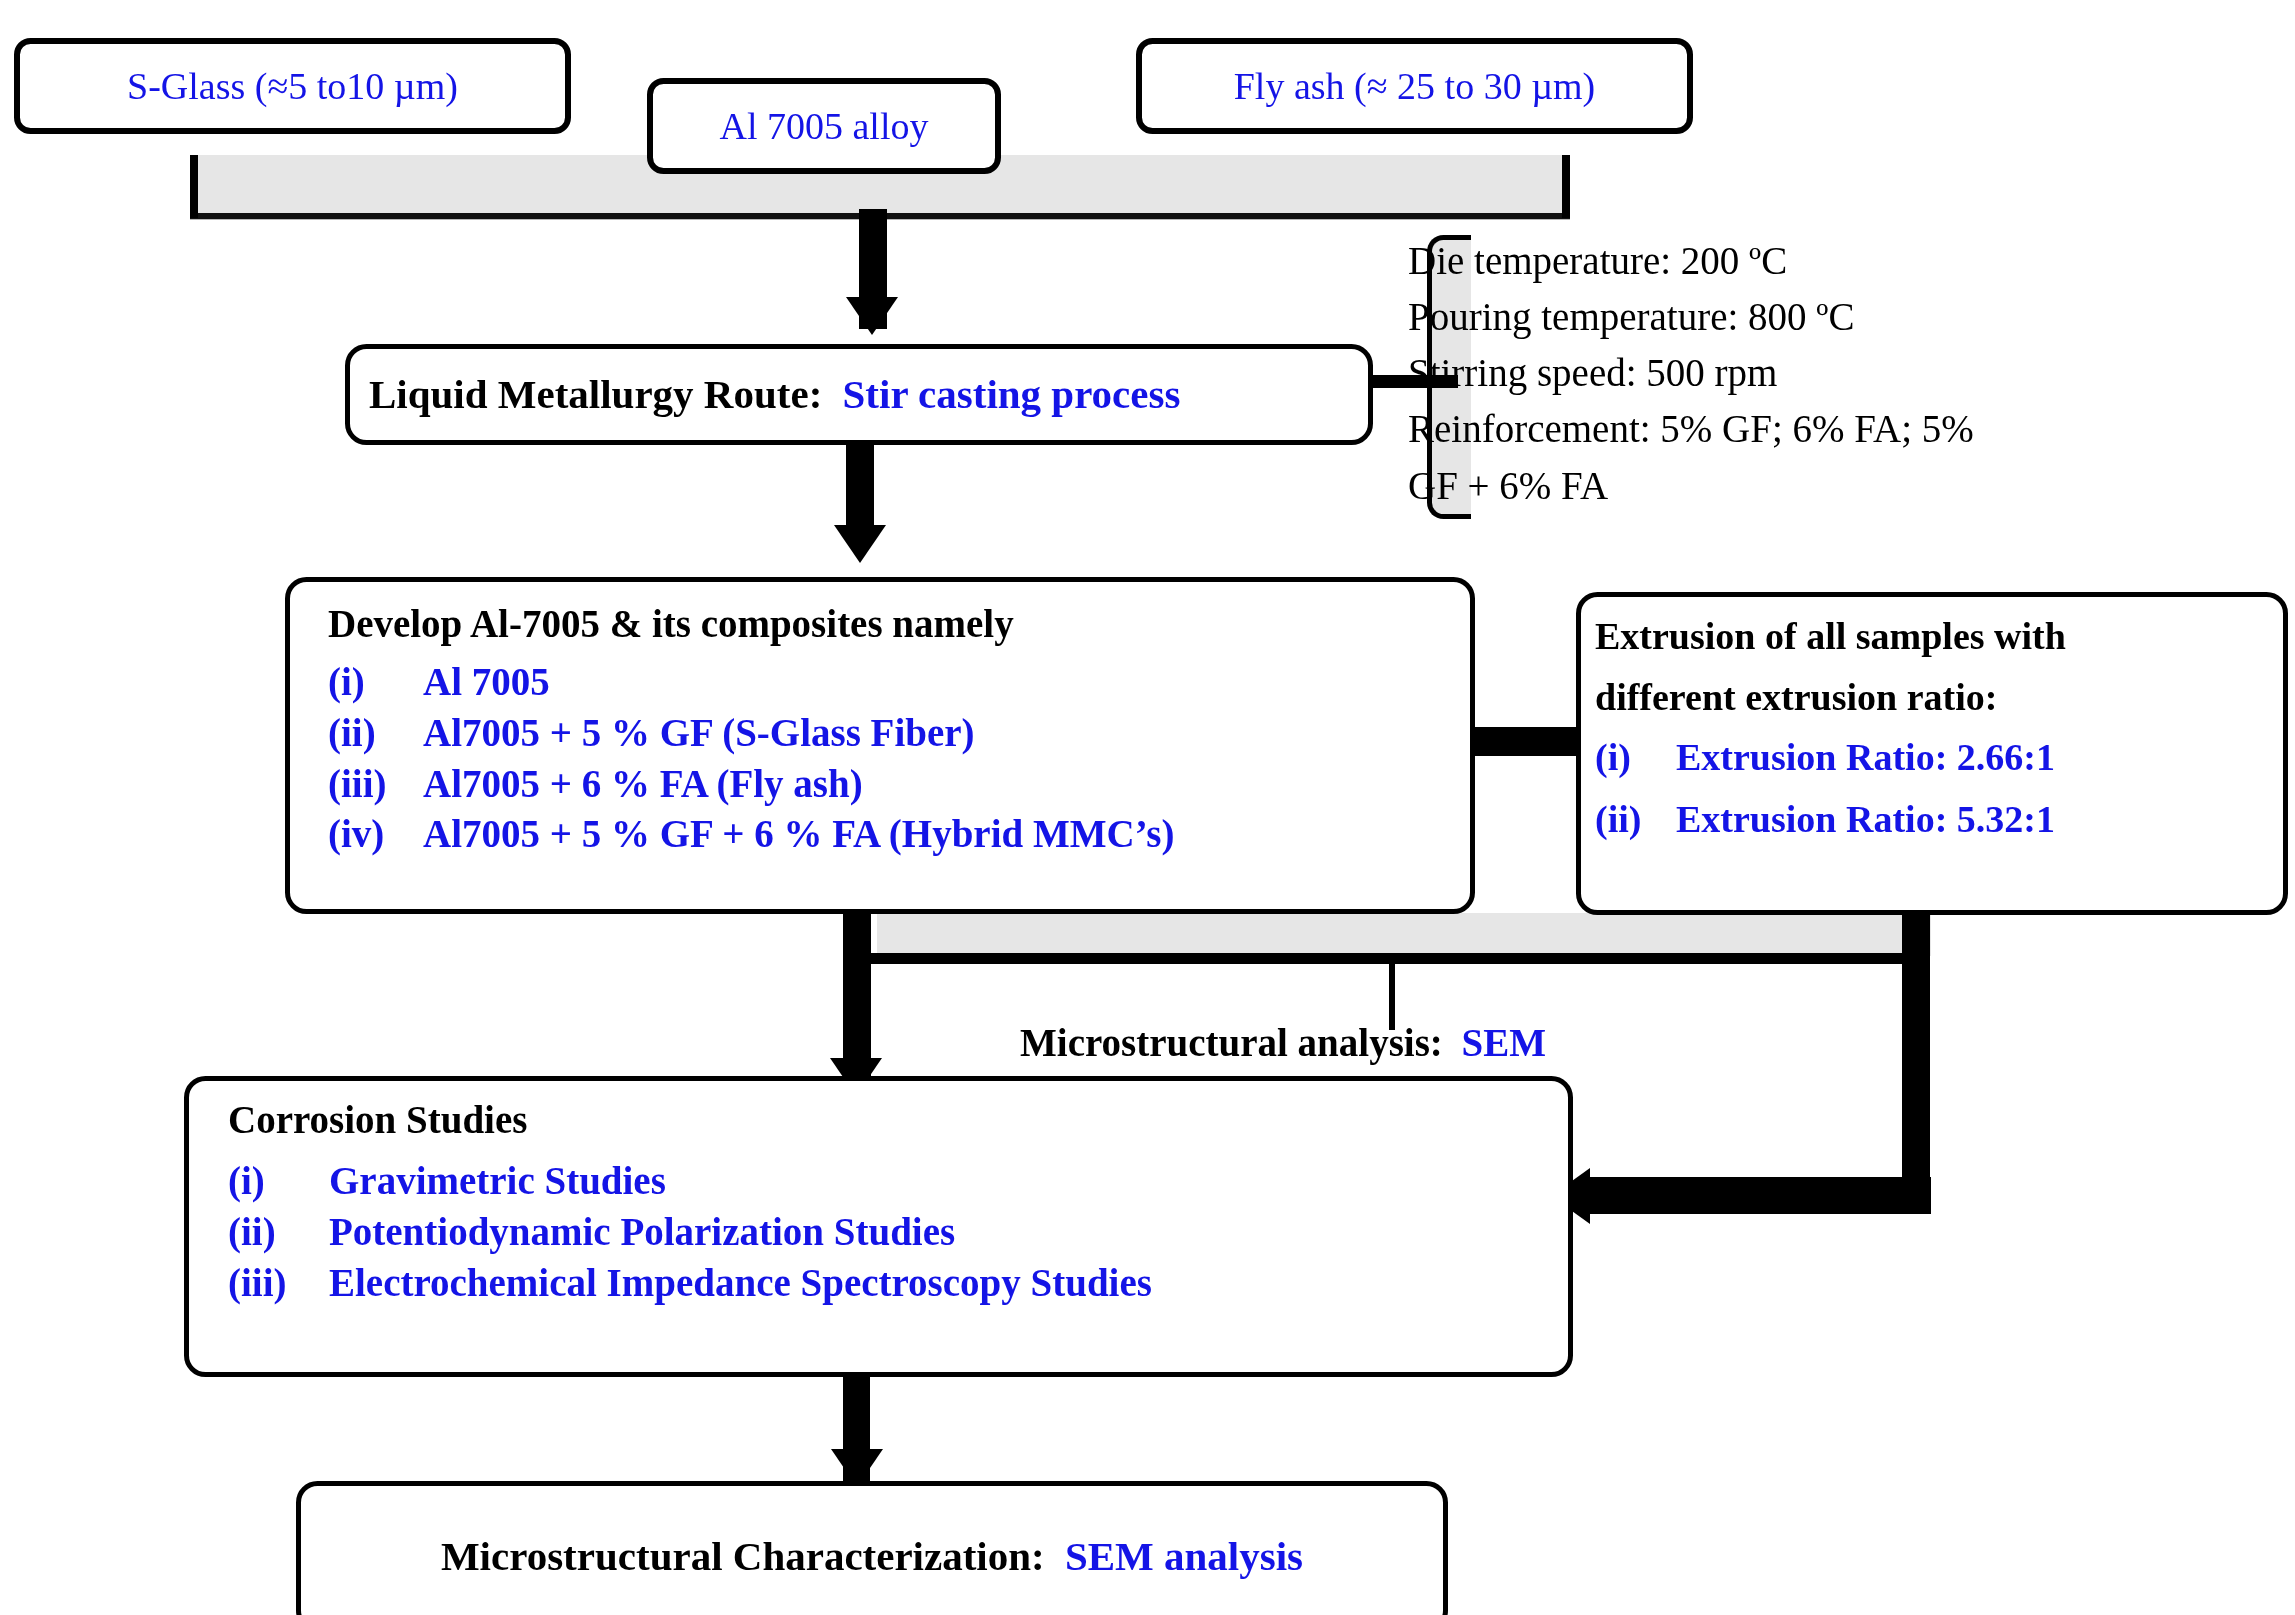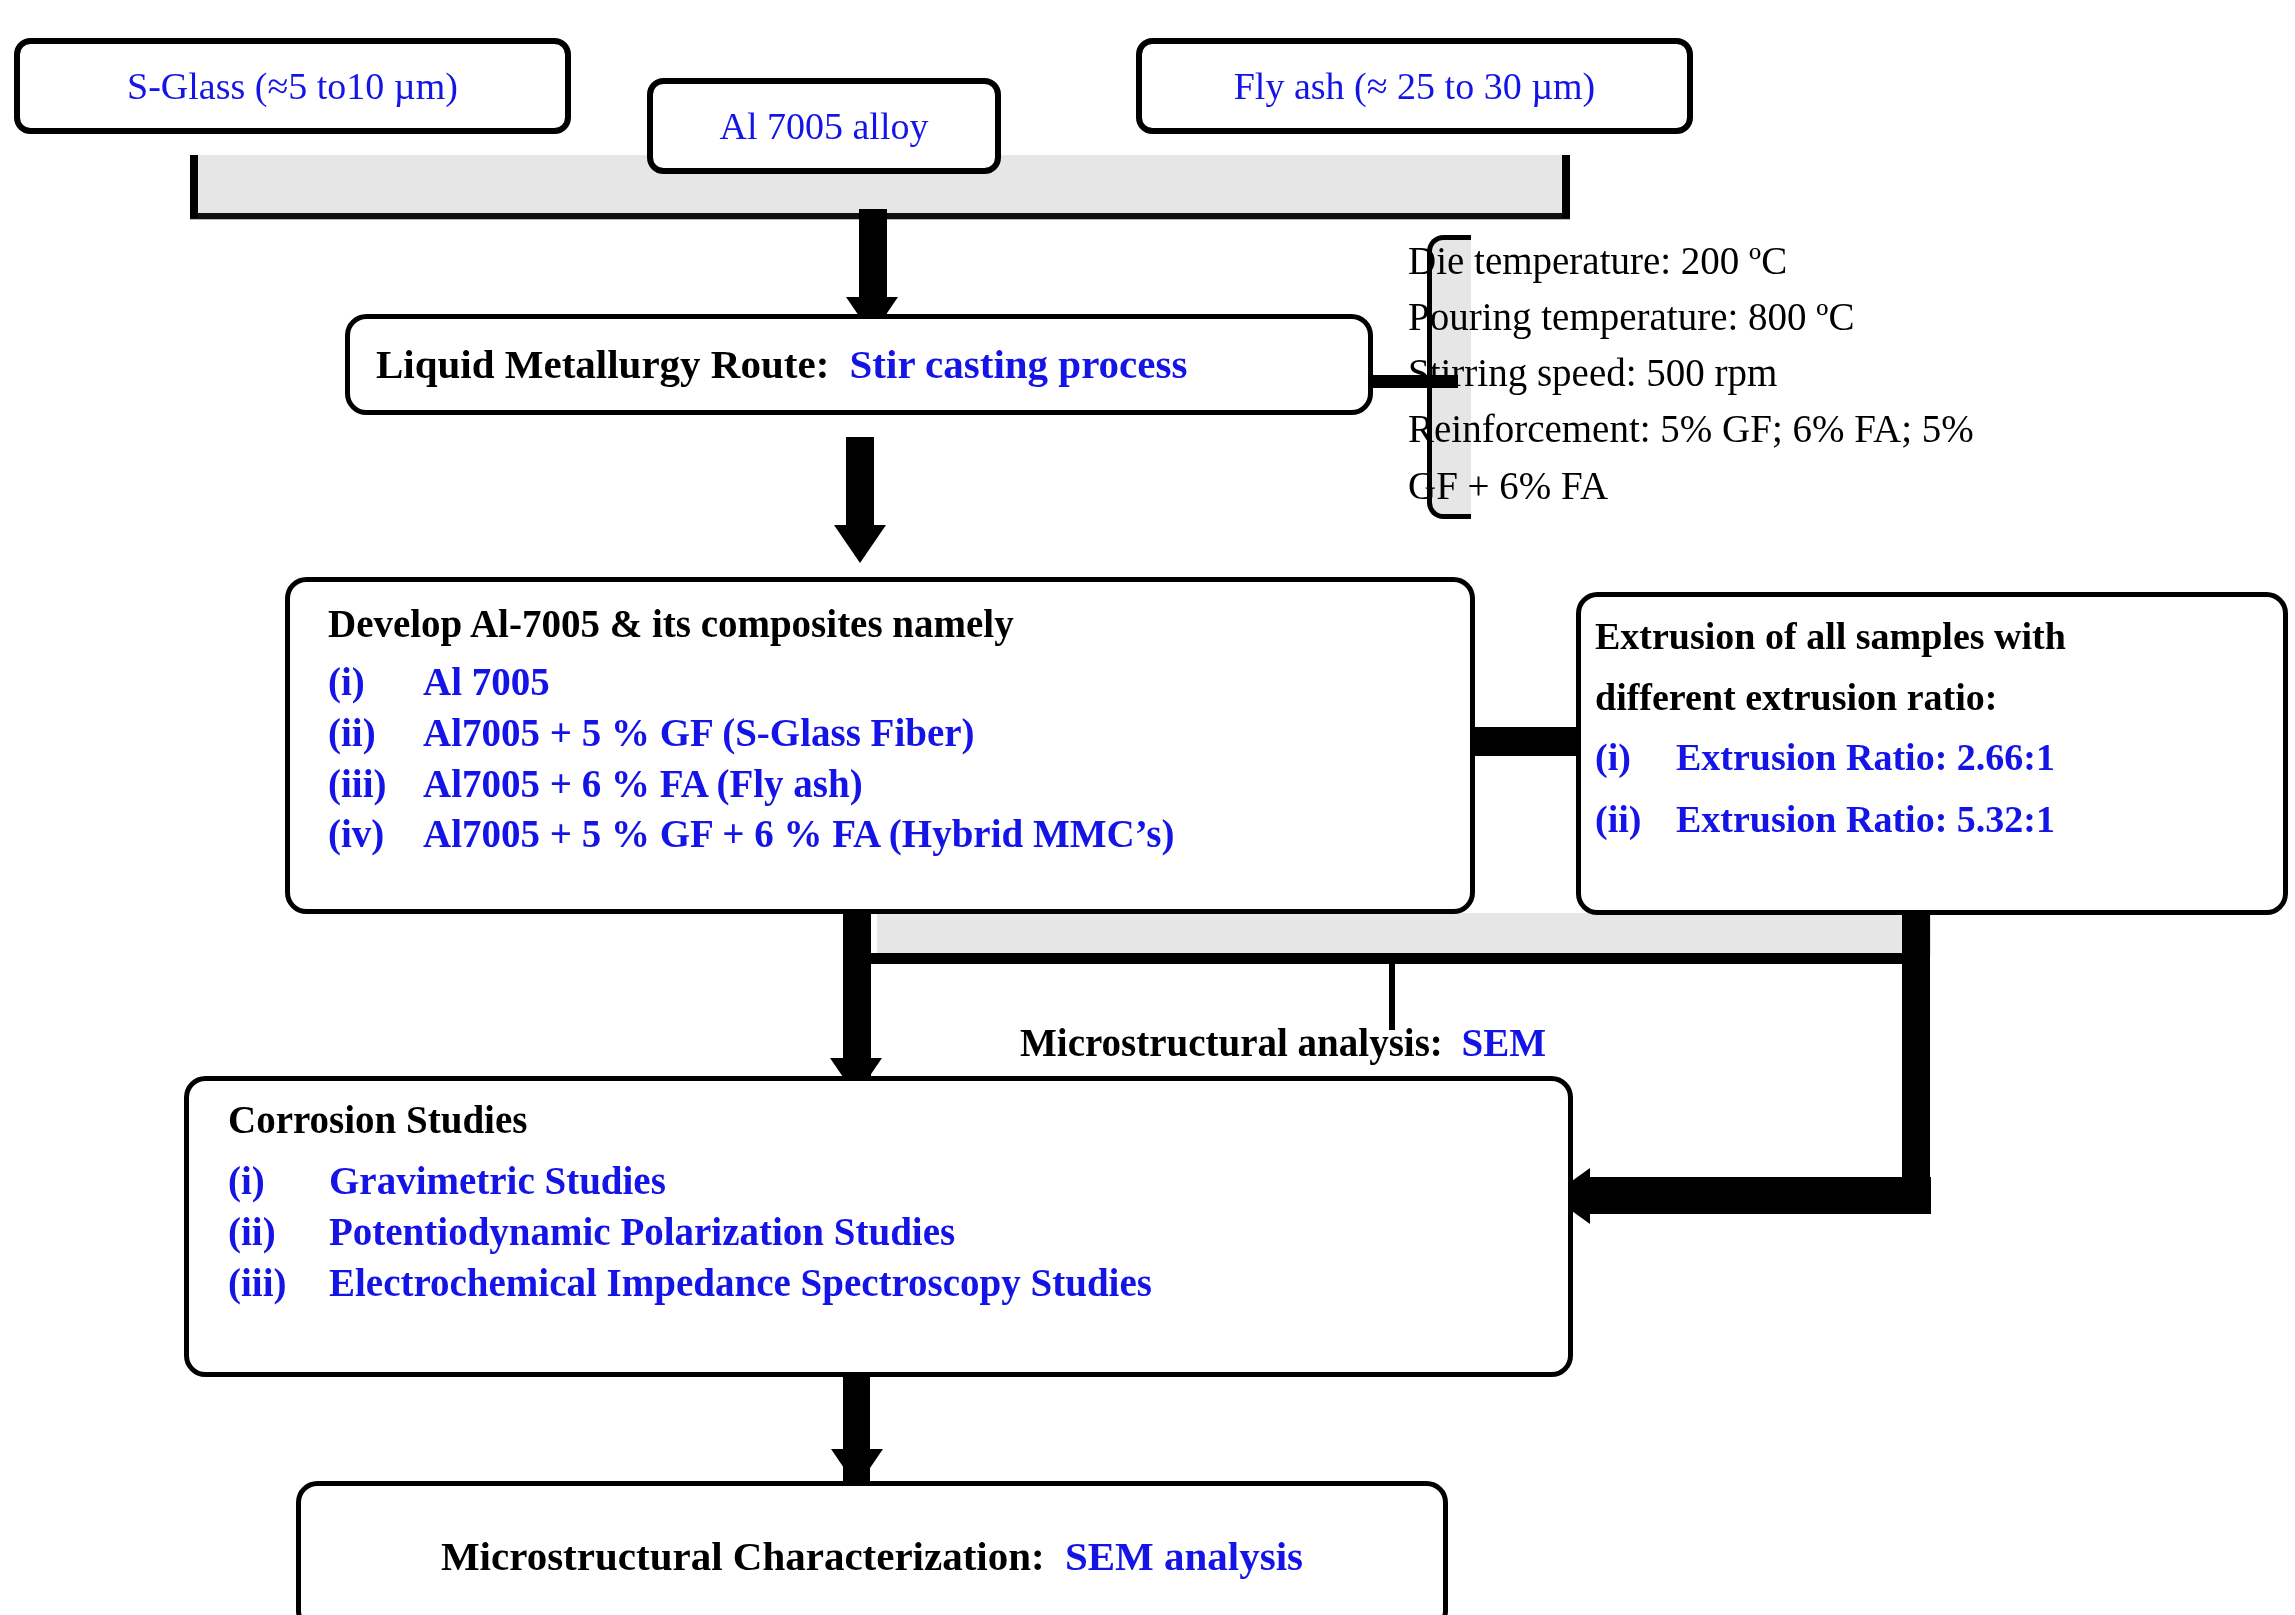--- a/index.html
+++ b/index.html
@@ -141,21 +141,21 @@
   </div>
 
   <div class="graybar shadowed" style="left:190px;top:155px;width:1380px;height:58px;"></div>
 
   <div class="vline" style="left:190px;top:155px;width:7.6px;height:63px;"></div>
   <div class="vline" style="left:1562px;top:155px;width:7.6px;height:63px;"></div>
 
   <div class="vline" style="left:859px;top:209px;width:28px;height:120px;"></div>
   <div class="arrow-down" style="left:846px;top:297px;"></div>
 
-  <div class="box" style="left:345px;top:314px;width:1028px;height:101px;padding-left:26px;font-family:Liberation Serif, serif;">
+  <div class="box" style="left:345px;top:344px;width:1028px;height:101px;padding-left:19px;font-family:Liberation Serif, serif;">
     <div class="ln" style="font-size:41px;">
       <span class="bk">Liquid  Metallurgy  Route:</span>
       <span class="bl" style="margin-left:10px;">Stir casting process</span>
     </div>
   </div>
 
   <div class="hline" style="left:1369px;top:375px;width:89px;height:12.7px;"></div>
 
   <div class="brace" style="left:1427px;top:235px;width:44px;height:284px;"></div>
 

